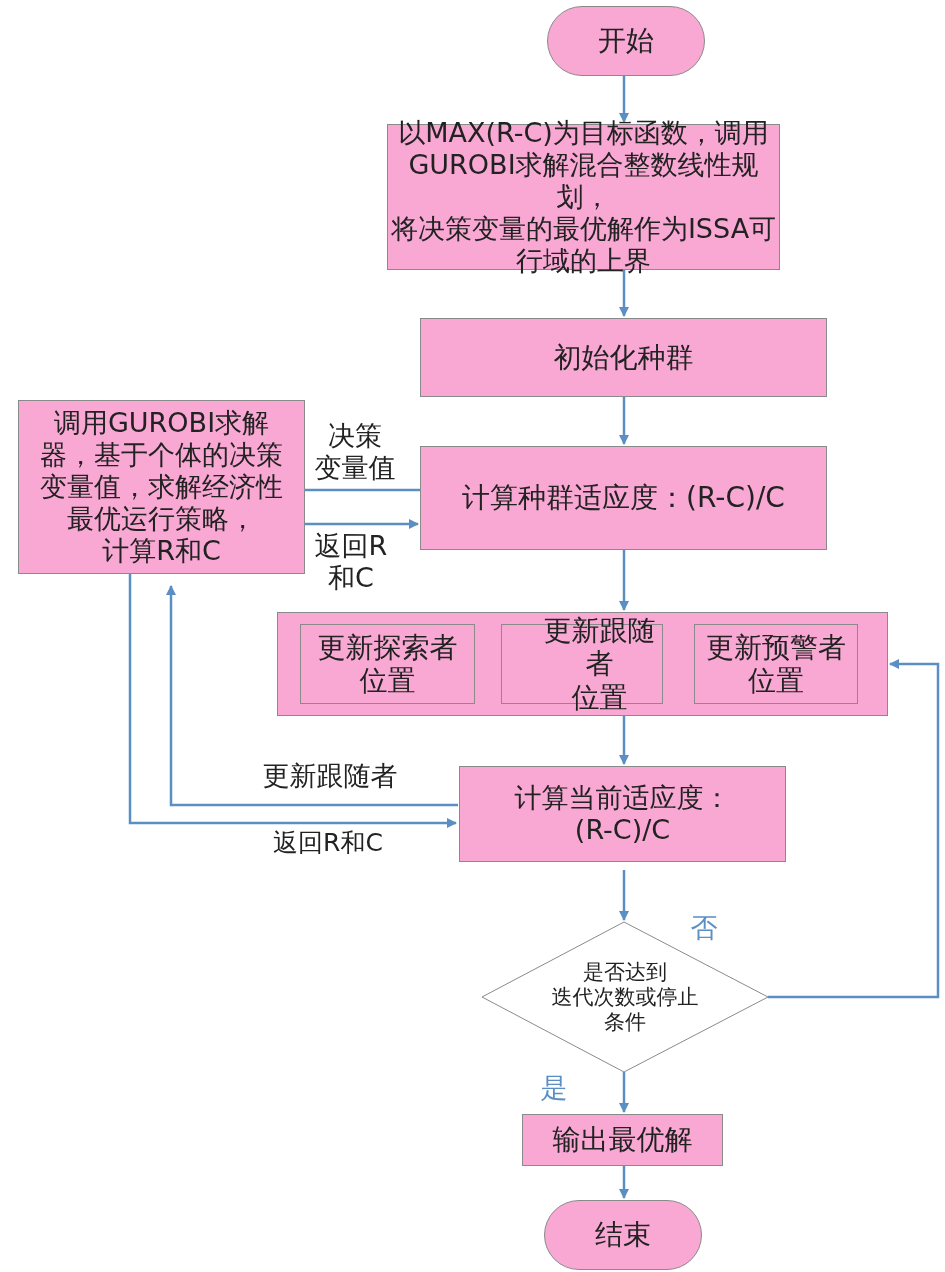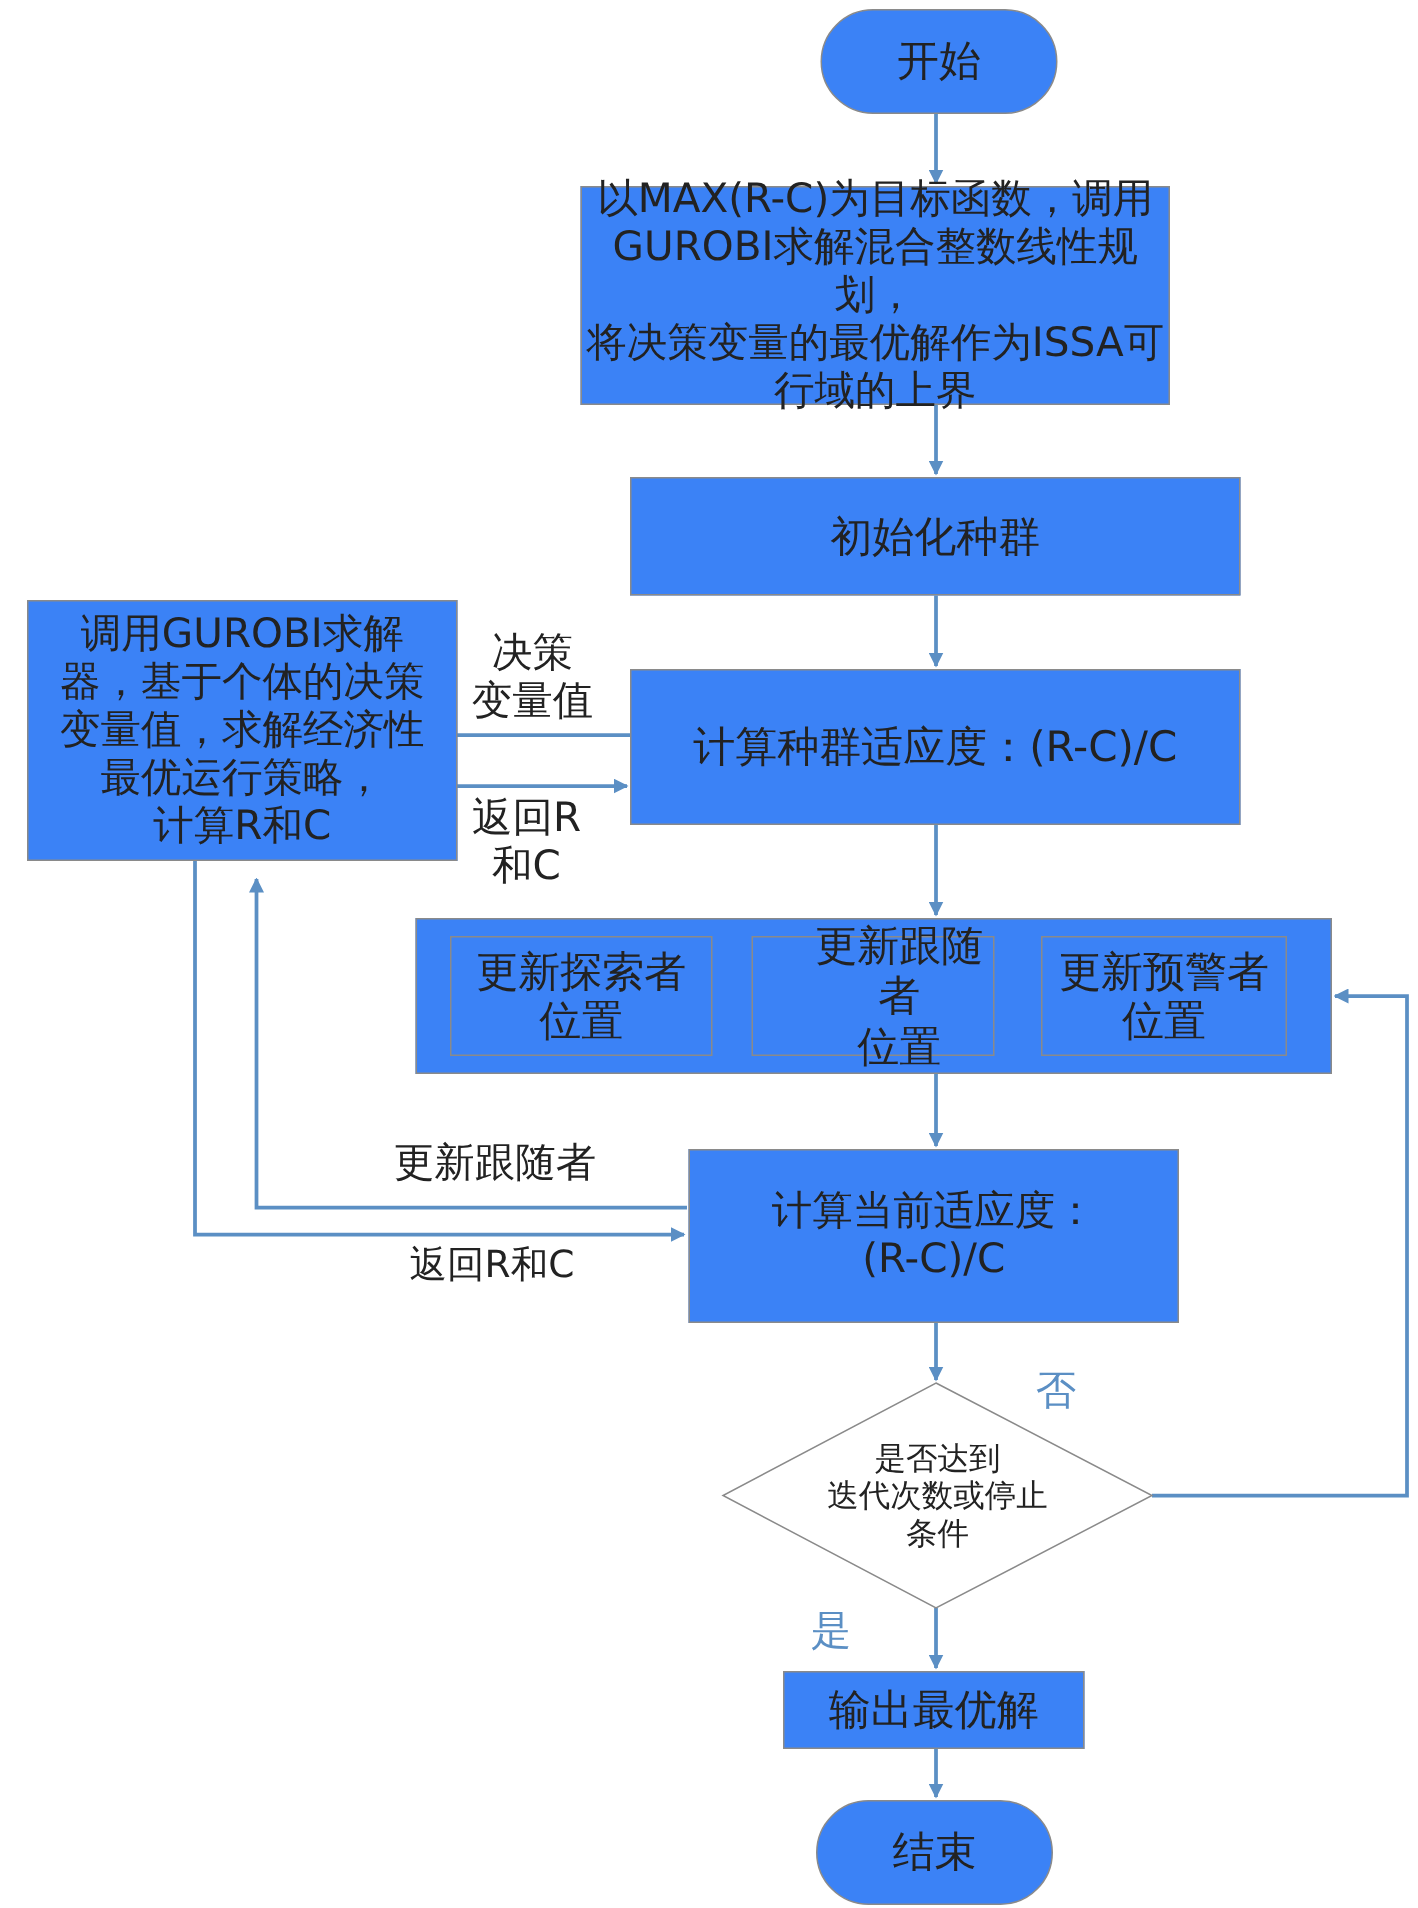--- a/index.html
+++ b/index.html
@@ -1,19 +1,19 @@
 <!DOCTYPE html>
 <html><head>
   <meta charset="utf-8">
   <style>
     html, body { margin: 0; padding: 0; background: #ffffff; }
     body { width: 945px; height: 1272px; position: relative; overflow: hidden;
            font-family: "DejaVu Sans", "Liberation Sans", sans-serif; color: #222; }
     .node { position: absolute; box-sizing: border-box; border: 1px solid #8a8a8a;
-            background: #3b82f6; display: flex; align-items: center; justify-content: center;
+            background: #f9a8d4; display: flex; align-items: center; justify-content: center;
             text-align: center; line-height: 1.18; white-space: pre-line; }
     .terminal { border-radius: 40px; }
     .lbl { position: absolute; white-space: pre-line; text-align: center; line-height: 1.2; color: #222; }
     .blue { color: #5b8fc4; }
     svg#edges { position: absolute; left: 0; top: 0; }
     .diamond-text { position: absolute; display: flex; align-items: center; justify-content: center;
                     text-align: center; white-space: pre-line; line-height: 1.2; }
   </style>
 </head>
 <body>
@@ -76,21 +76,21 @@
 </div>
 <div class="node" style="left:501px;top:624px;width:162px;height:80px;font-size:28px;padding-left:35px;">
   <span>更新跟随者
 位置</span>
 </div>
 <div class="node" style="left:694px;top:624px;width:164px;height:80px;font-size:28px;">
   <span>更新预警者
 位置</span>
 </div>
 
-<div class="node" style="left:459px;top:766px;width:327px;height:116px;font-size:27px;">
+<div class="node" style="left:459px;top:766px;width:327px;height:96px;font-size:27px;">
   <span>计算当前适应度：
 (R-C)/C</span>
 </div>
 
 <div class="diamond-text" style="left:500px;top:945px;width:250px;height:105px;font-size:21px;">是否达到
 迭代次数或停止
 条件</div>
 
 <div class="node" style="left:522px;top:1114px;width:201px;height:52px;font-size:28px;">
   <span>输出最优解</span>

